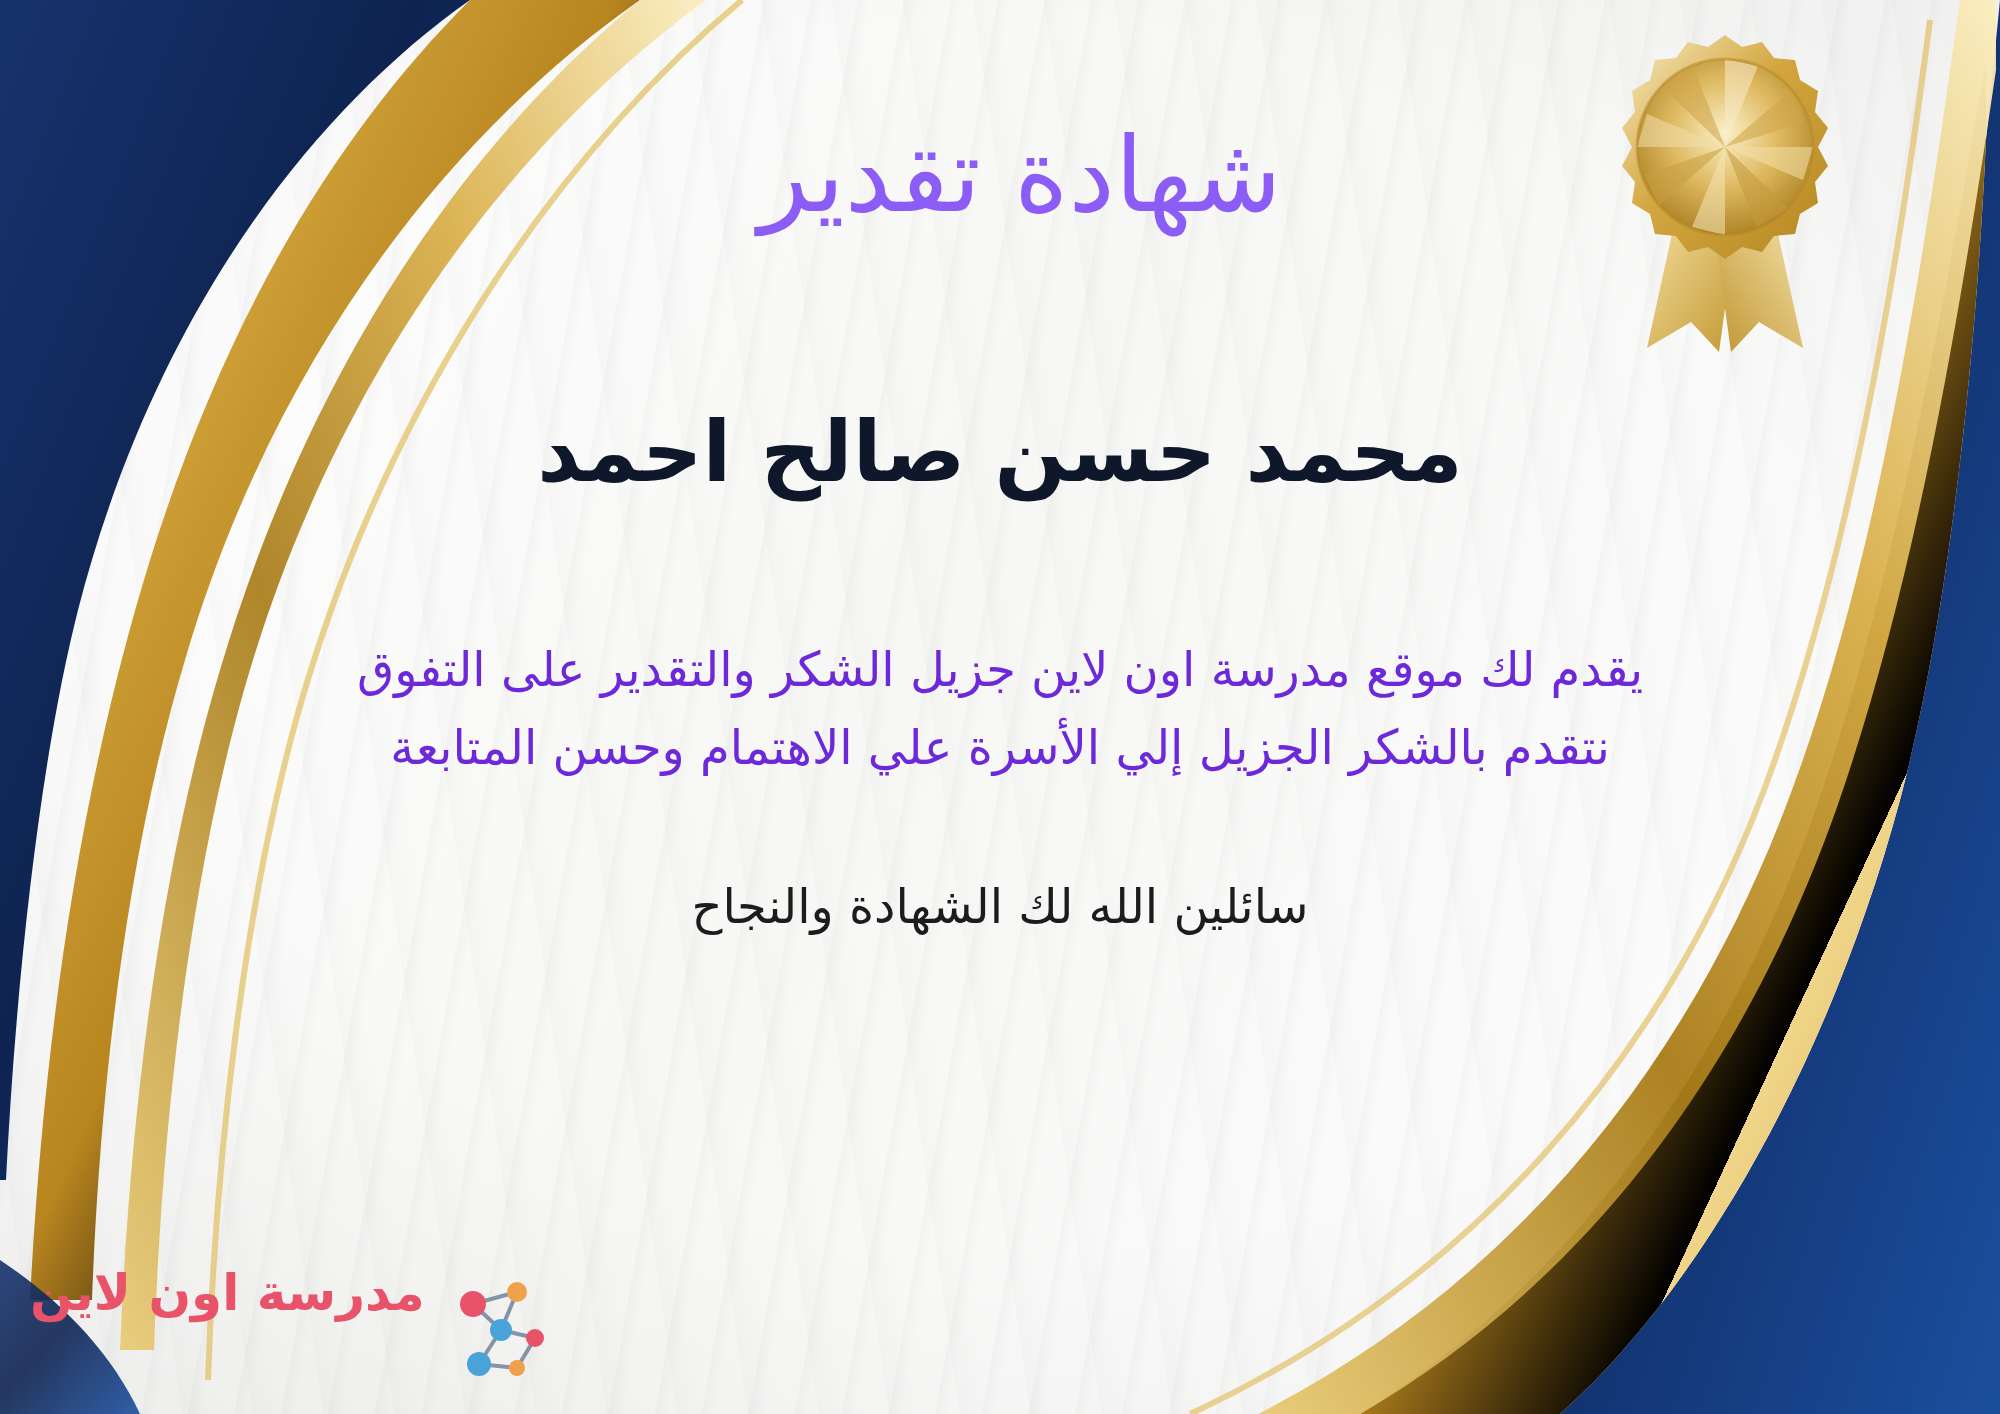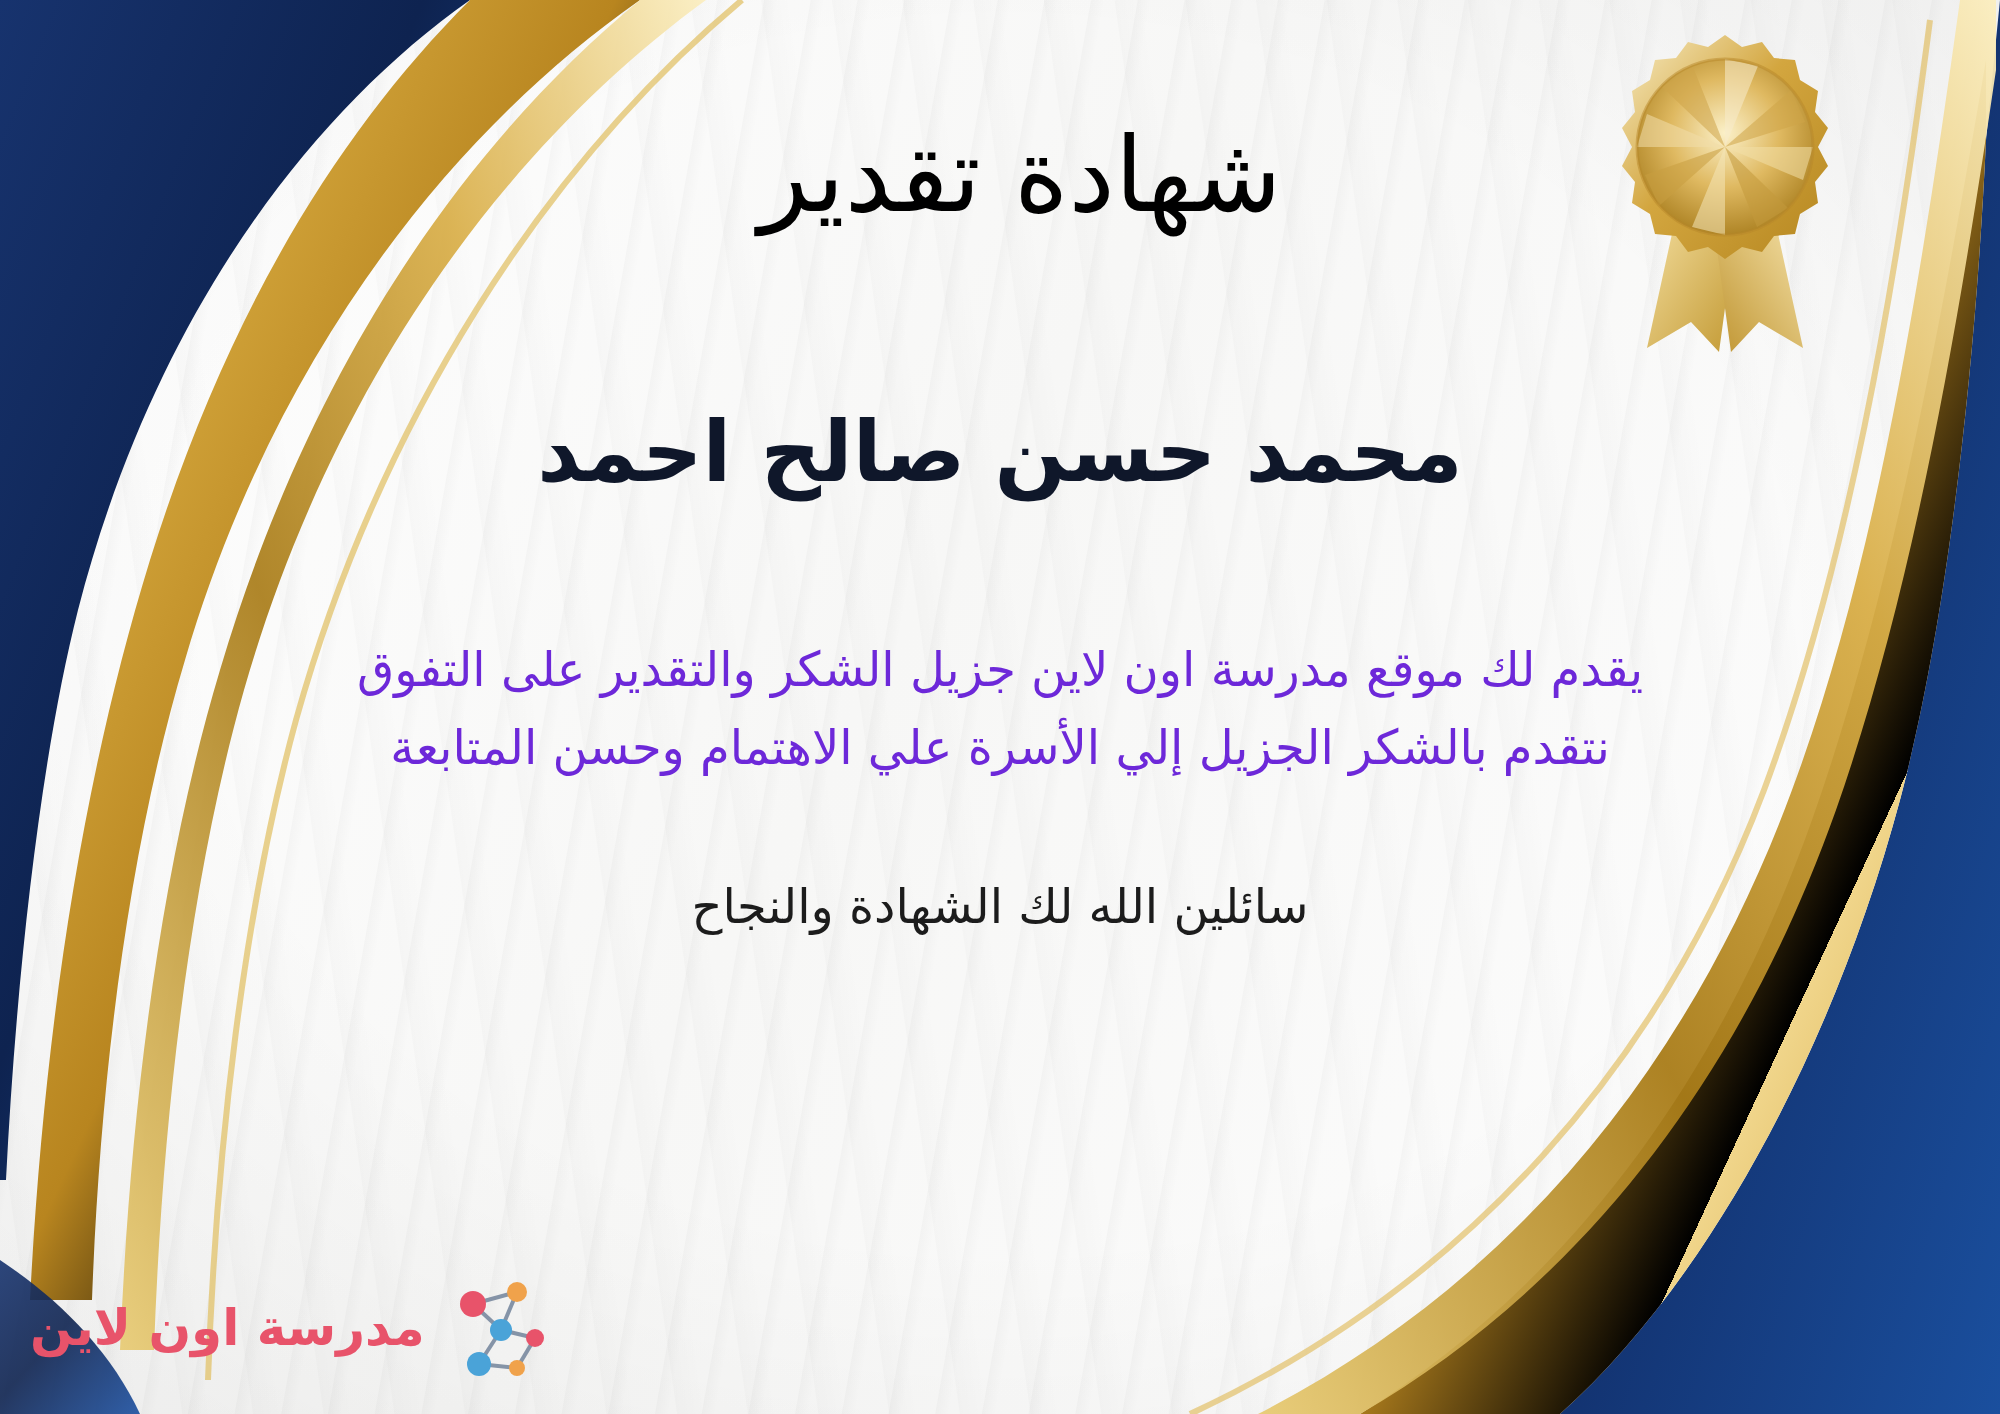--- a/index.html
+++ b/index.html
@@ -66,21 +66,21 @@
     display: flex;
     flex-direction: column;
     align-items: center;
     text-align: center;
   }
 
   .title {
     margin-top: 118px;
     font-size: 104px;
     font-weight: 400;
-    color: #000000;
+    color: #8b5cf6;
     letter-spacing: 0px;
     line-height: 1.1;
     direction: rtl;
     margin-left: 40px;
   }
 
   .recipient {
     margin-top: 172px;
     font-size: 84px;
     font-weight: 700;
@@ -121,21 +121,20 @@
     height: 340px;
   }
 
   
   .logo {
     position: absolute;
     left: 30px;
     bottom: 26px;
     display: flex;
     flex-direction: row-reverse;
-    align-items: center;
     gap: 14px;
     direction: rtl;
   }
 
   .logo-text {
     display: flex;
     flex-direction: column;
     align-items: flex-end;
     line-height: 1;
   }

